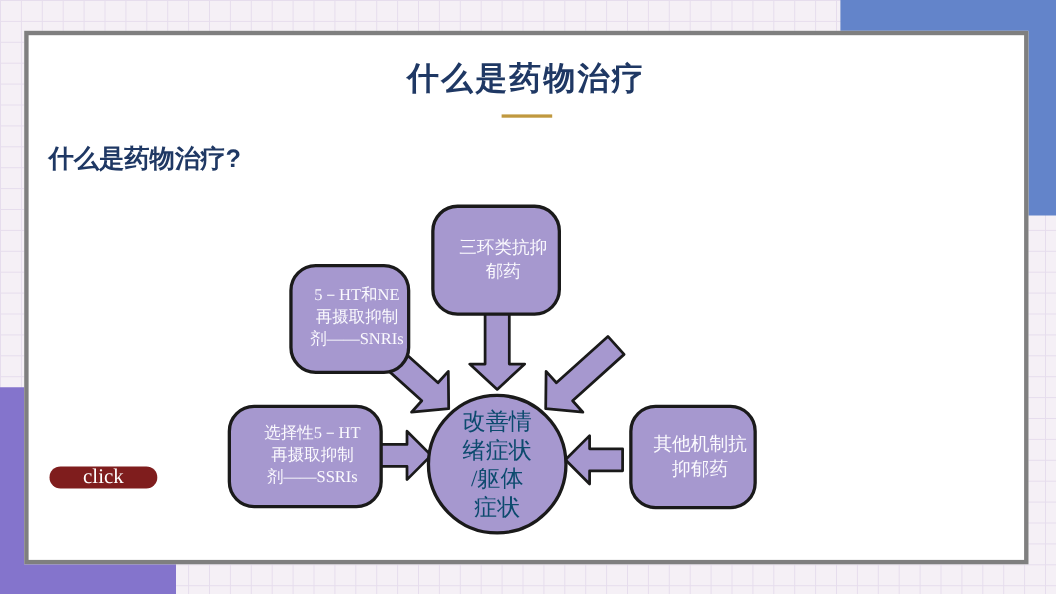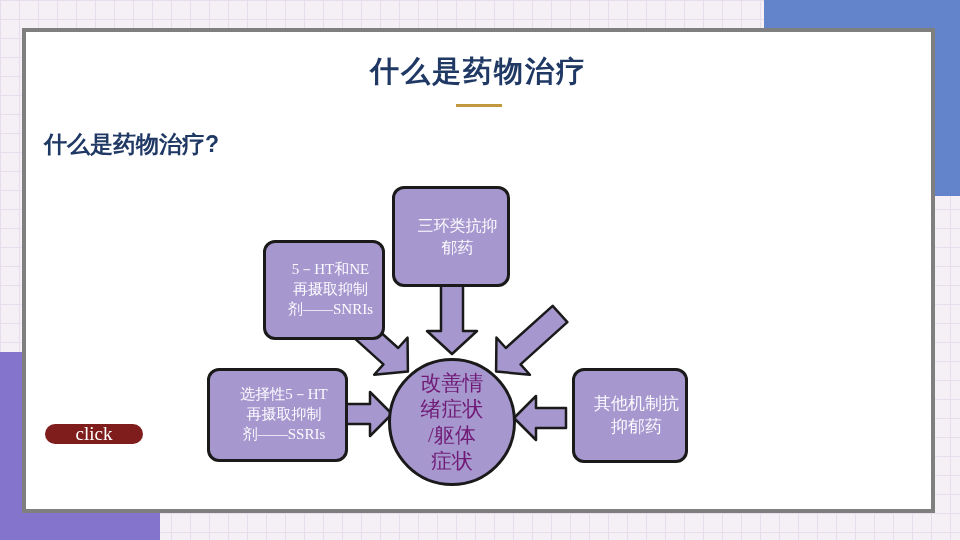--- a/index.html
+++ b/index.html
@@ -19,28 +19,28 @@
     background:#ffffff;border:4px solid #7f7f7f;box-sizing:border-box;z-index:2;}
   .title{position:absolute;left:0;right:0;top:20px;text-align:center;
     font-size:29px;font-weight:bold;letter-spacing:2px;color:#1f3864;}
   .title-rule{position:absolute;left:50%;top:72px;width:46px;height:3px;
     margin-left:-23px;background:#c0993f;}
   .subtitle{position:absolute;left:18px;top:97px;
     font-size:23px;font-weight:bold;color:#1f3864;}
   
   .arrows{position:absolute;left:0;top:0;width:960px;height:540px;z-index:3;pointer-events:none;}
   .dbox{position:absolute;z-index:4;background:#a698cf;border:3px solid #1a1a1a;
-    border-radius:12px;box-sizing:border-box;display:flex;align-items:center;justify-content:center;
+    border-radius:24px;box-sizing:border-box;display:flex;align-items:center;justify-content:center;
     color:#fbfafe;font-family:"Liberation Serif",serif;text-align:center;line-height:1.32;padding-left:13px;}
   .dcircle{position:absolute;z-index:4;background:#a698cf;border:3px solid #1a1a1a;
     border-radius:50%;box-sizing:border-box;display:flex;align-items:center;justify-content:center;
-    color:#701a75;font-family:"Liberation Serif",serif;text-align:center;line-height:1.25;}
+    color:#0c4a6e;font-family:"Liberation Serif",serif;text-align:center;line-height:1.25;}
   .ln{display:block;}
   .box-top{left:392px;top:186px;width:118px;height:101px;font-size:16px;}
-  .box-ul{left:263px;top:240px;width:122px;height:100px;font-size:15px;}
+  .box-ul{left:263px;top:240px;width:110px;height:100px;font-size:15px;}
   .box-ur{left:521px;top:240px;width:122px;height:100px;font-size:16px;}
   .box-ll{left:207px;top:368px;width:141px;height:94px;font-size:15px;}
   .box-lr{left:572px;top:368px;width:116px;height:95px;font-size:17px;}
   .center-circle{left:388px;top:358px;width:128px;height:128px;font-size:21px;}
   
   .click-btn{position:absolute;left:19px;top:392px;width:98px;height:20px;
     background:#7f1d1d;border:none;border-radius:16px;color:#ffffff;
     font-family:"Liberation Serif",serif;font-size:19px;display:flex;
     align-items:center;justify-content:center;cursor:pointer;z-index:5;}
 </style>

